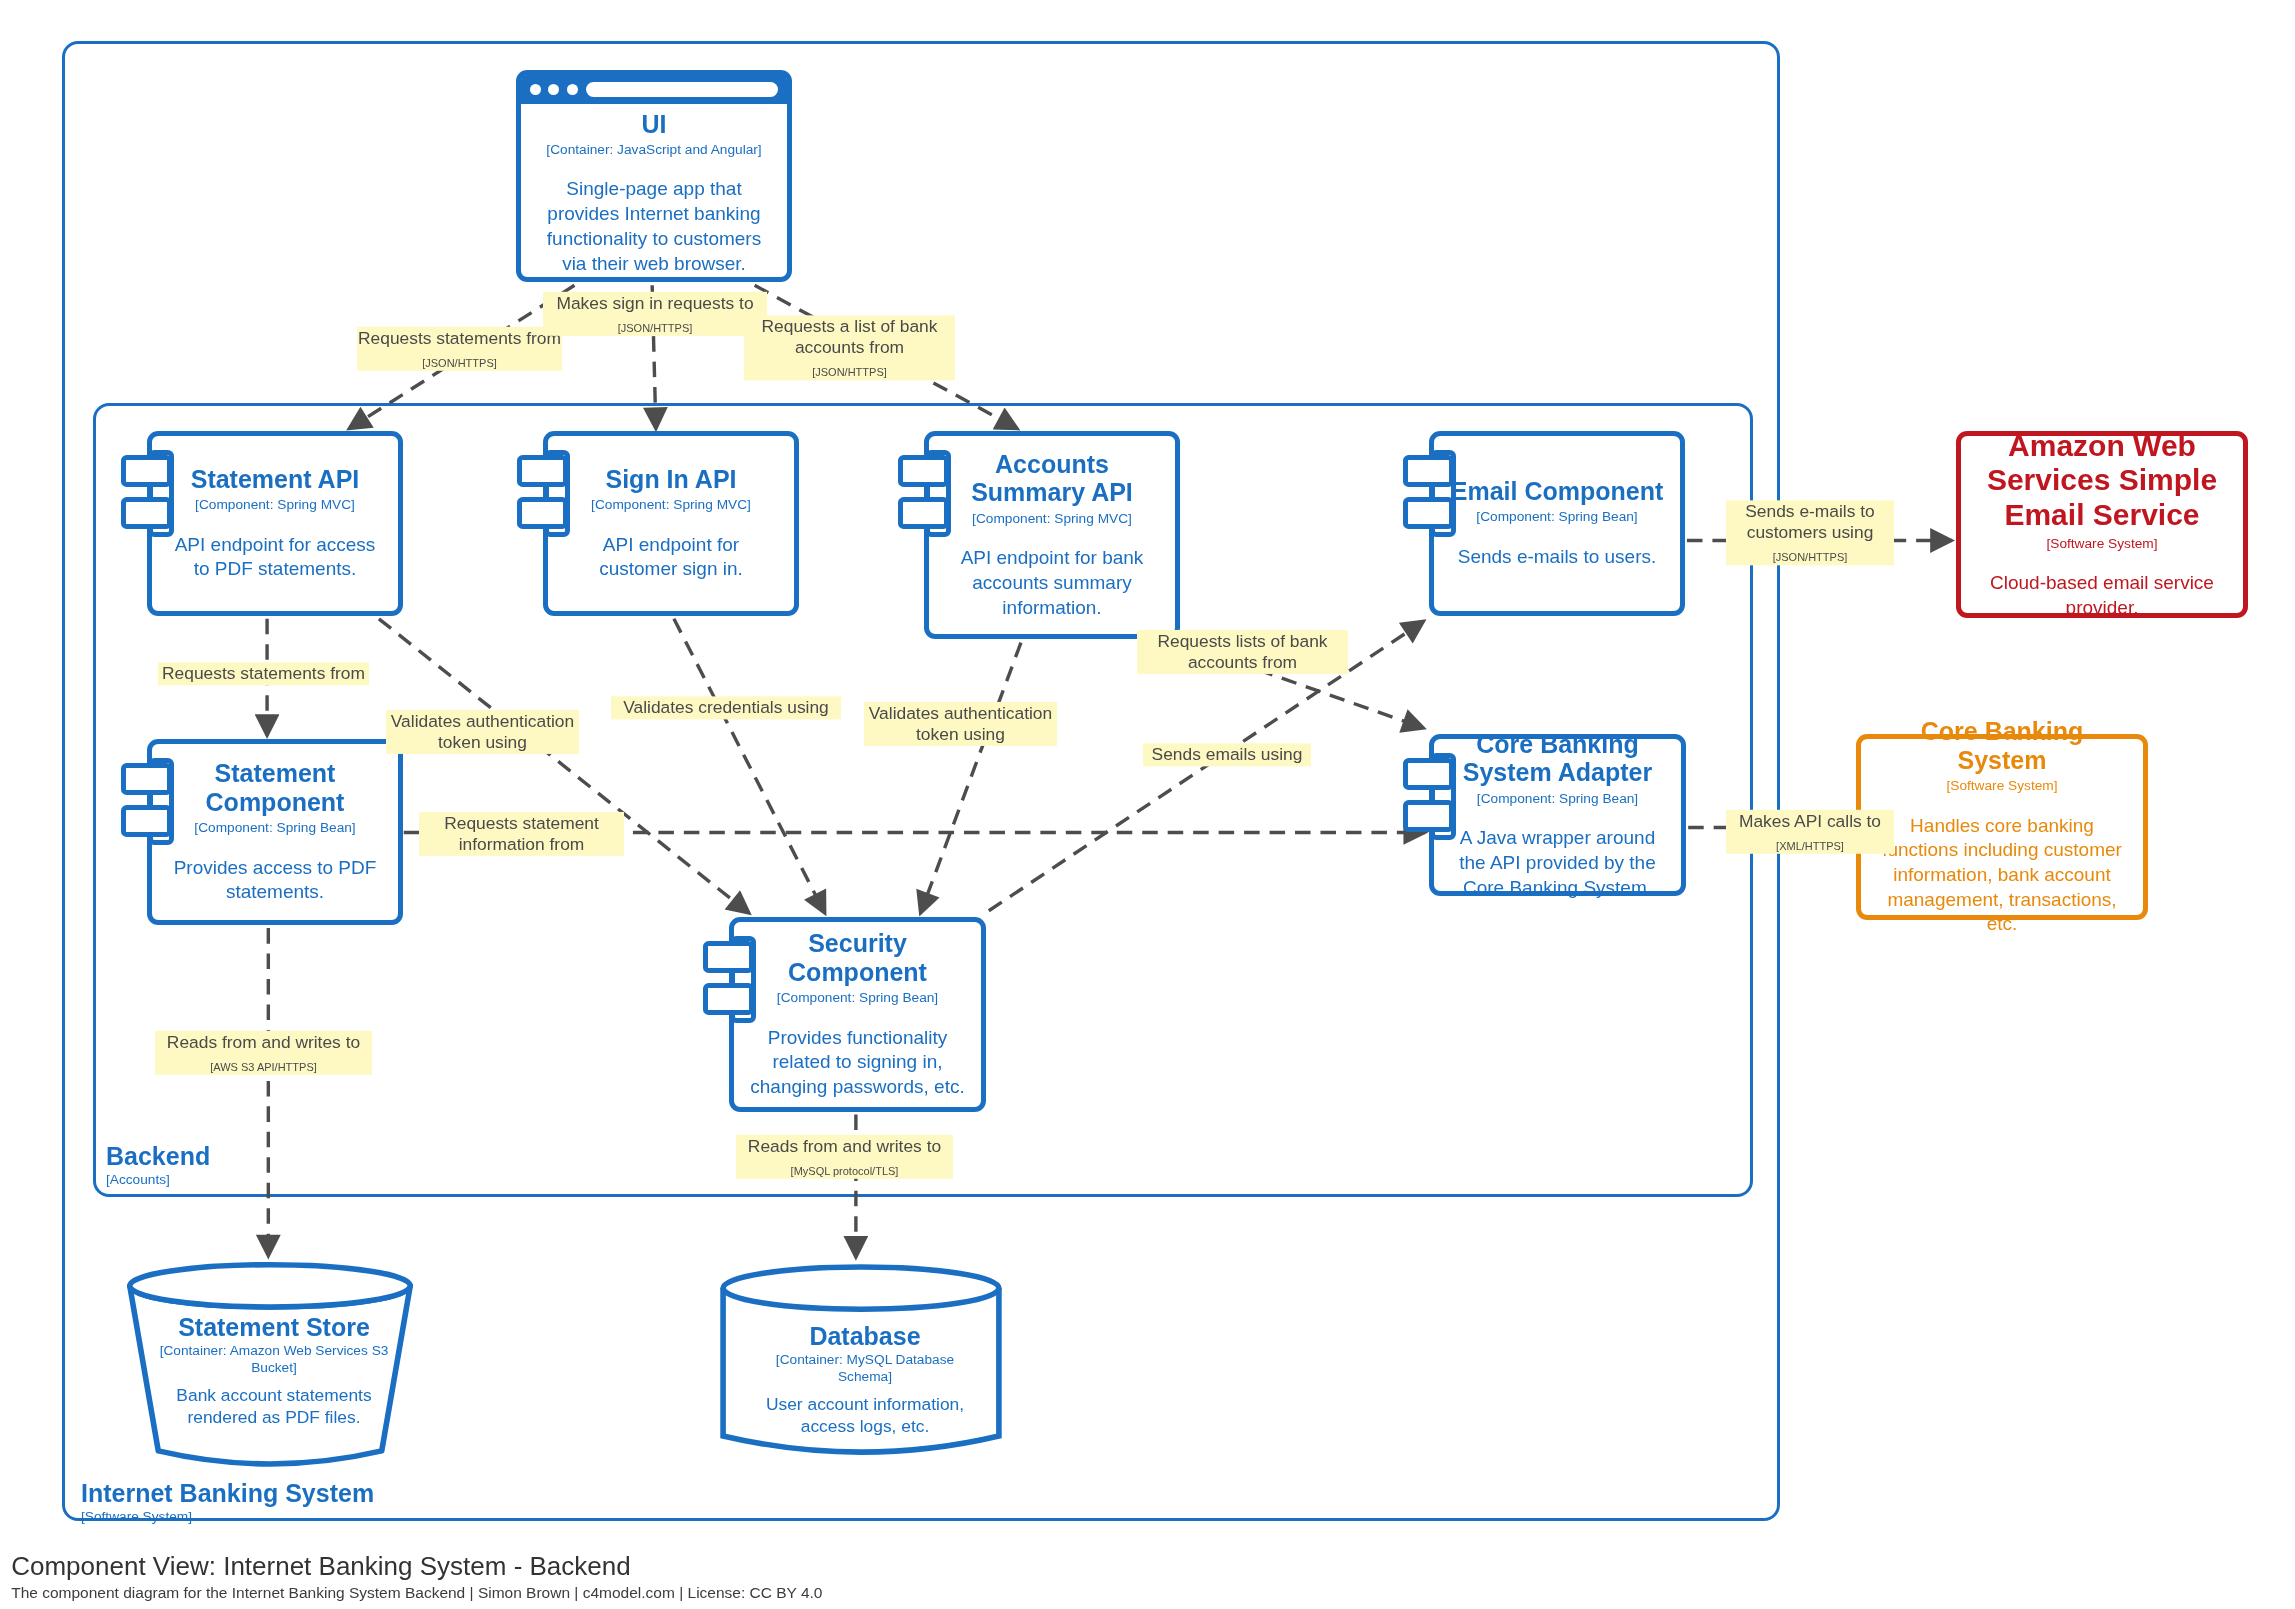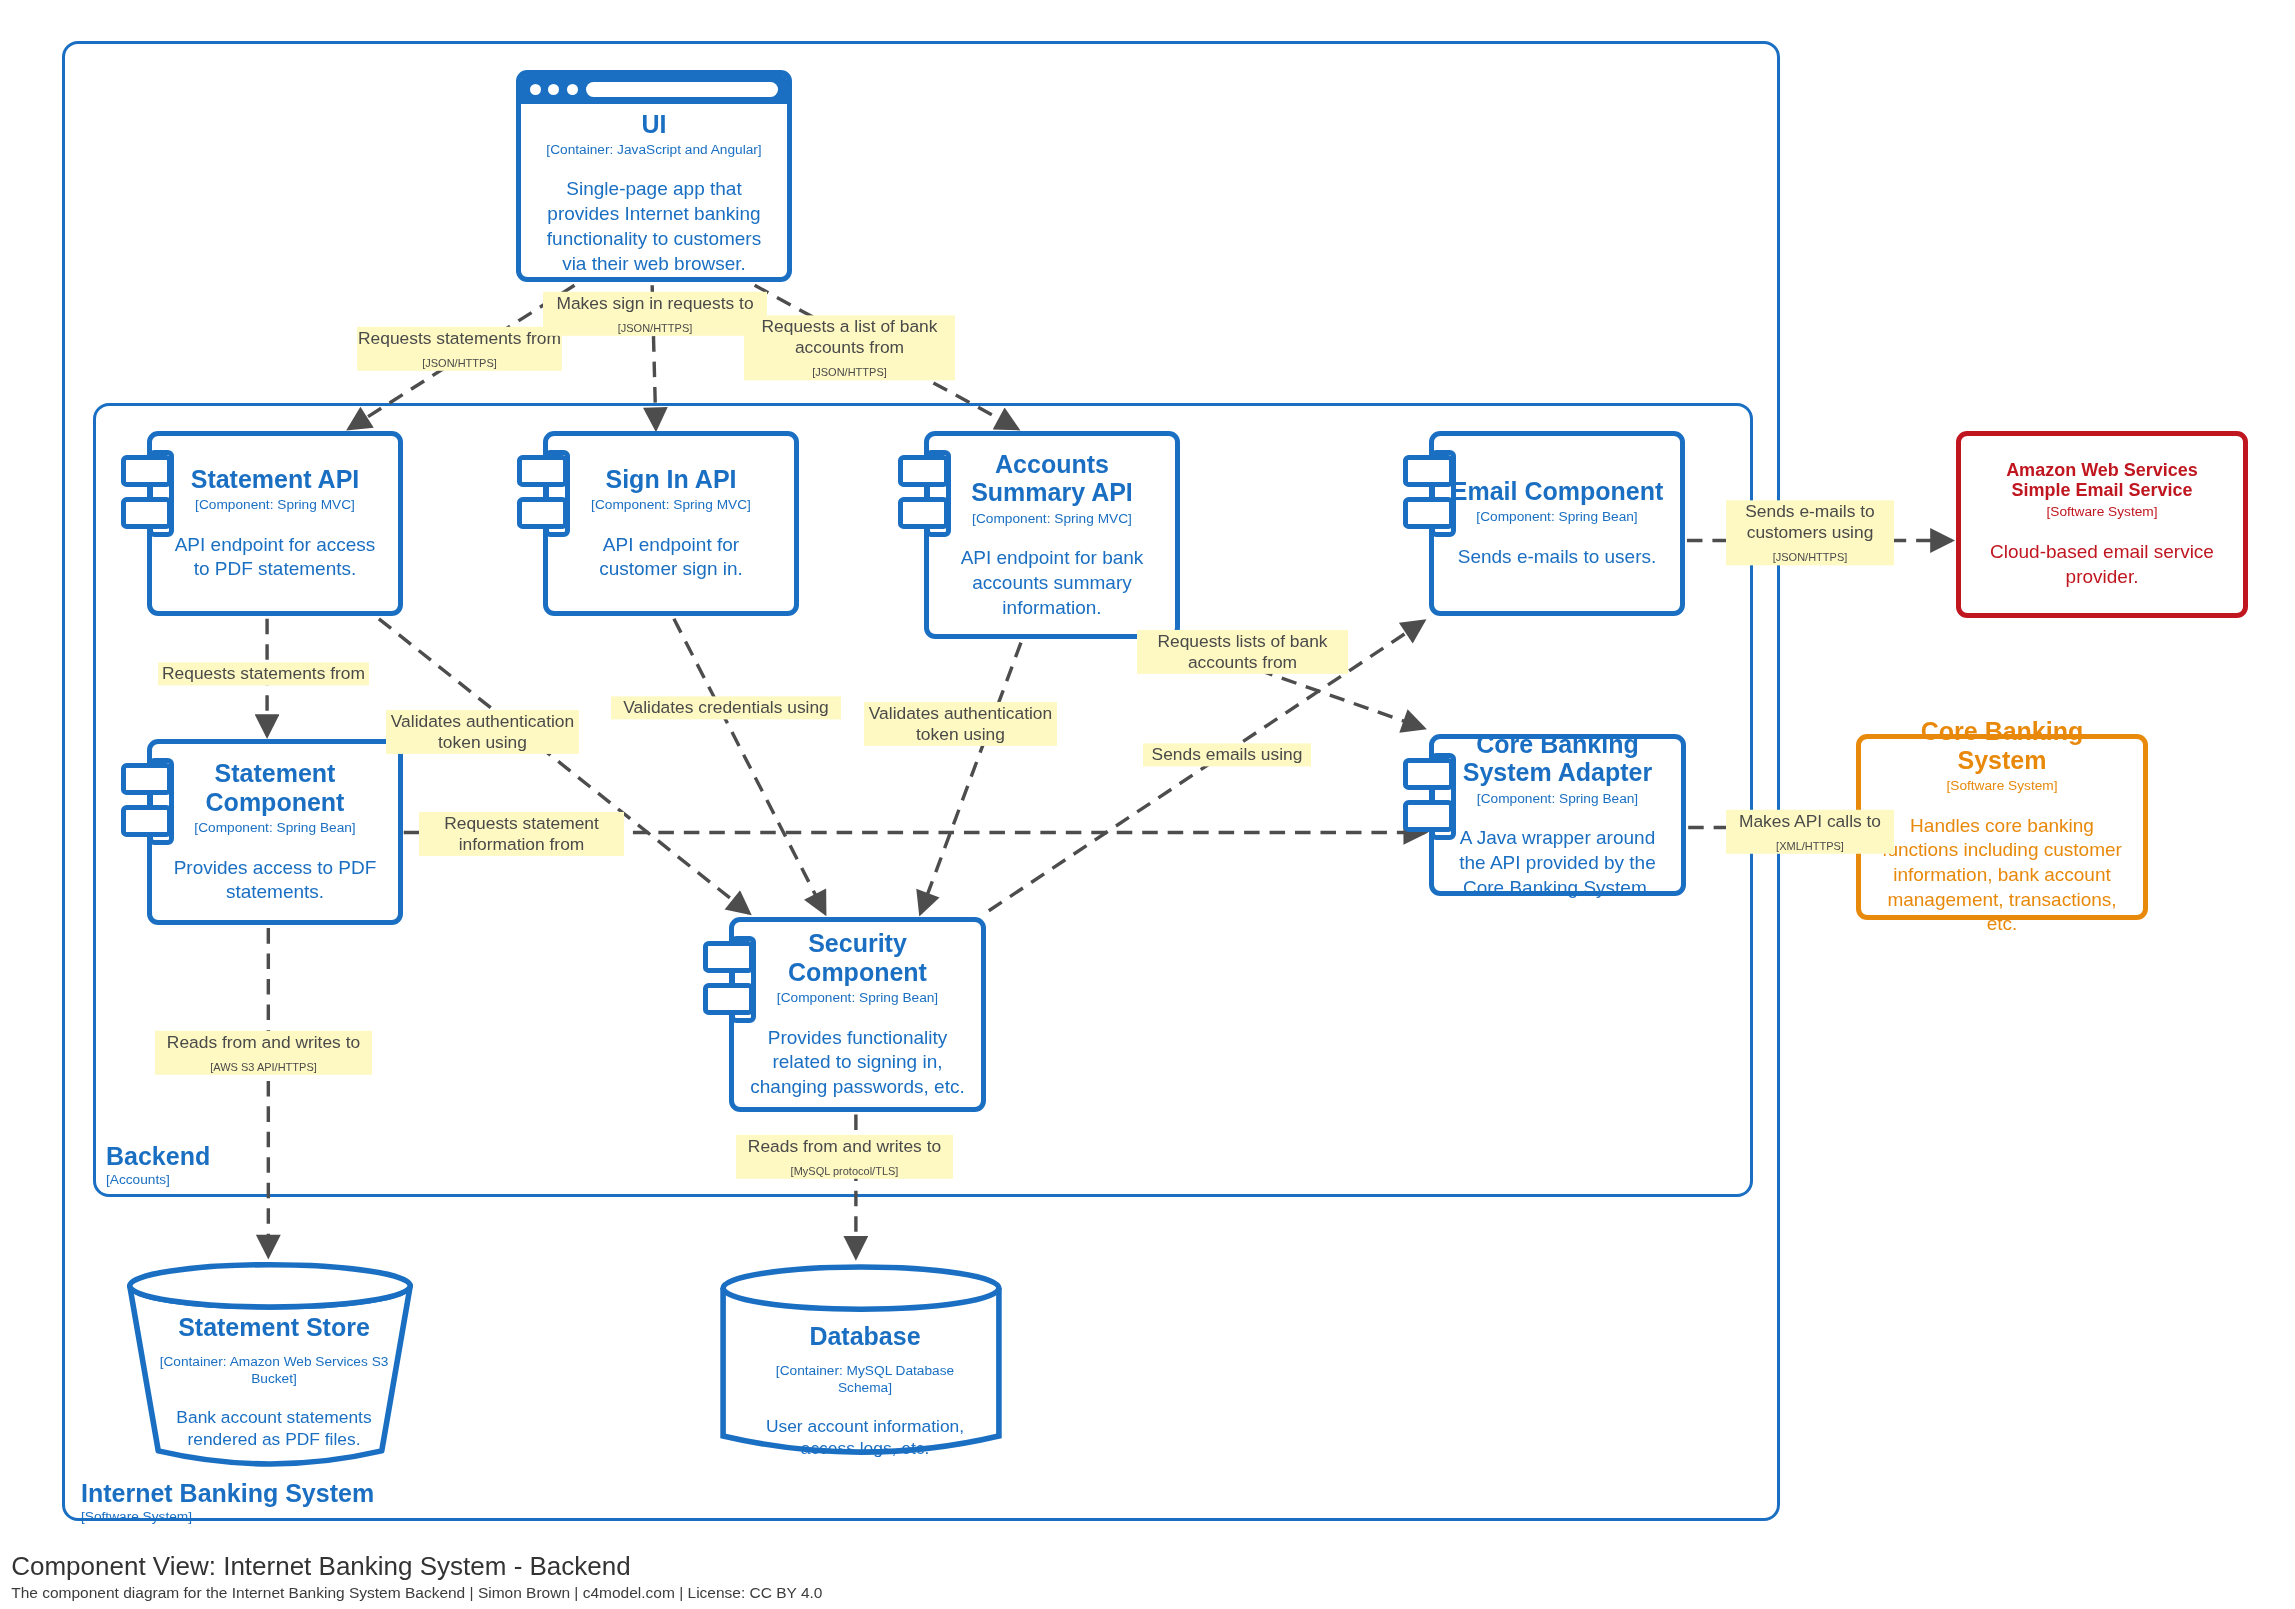--- a/index.html
+++ b/index.html
@@ -23,21 +23,21 @@
   .rel-line{stroke:var(--gray);stroke-width:5.5;stroke-dasharray:25 16;fill:none}
 
   
   .node{position:absolute;background:#fff;border:5.6px solid var(--blue);border-radius:11.2px;
         display:flex;flex-direction:column;justify-content:center;align-items:center;
         text-align:center;color:var(--blue);padding:6.2px 16px;gap:2.5px}
   .node .title{font-size:25px;font-weight:bold;line-height:1.15}
   .node .type{font-size:13.7px;line-height:1.25}
   .node .desc{font-size:19px;line-height:1.3;margin-top:17px}
   .node.ext-red{border-color:var(--red);color:var(--red)}
-  .node.ext-red .title{font-size:18px}
+  .node.ext-red .title{font-size:30px}
   .node.ext-orange{border-color:var(--orange);color:var(--orange)}
 
   
   .comp-icon{position:absolute;left:-3.7px;top:13.7px;width:26px;height:87px}
   .comp-icon .bar{position:absolute;left:0;top:0;width:26px;height:87px;background:#fff;
                   border:5.6px solid var(--blue);border-radius:6.2px}
   .comp-icon .tab{position:absolute;left:-27px;width:51px;height:32px;background:#fff;
                   border:5.6px solid var(--blue);border-radius:5.6px}
   .comp-icon .tab1{top:5px}
   .comp-icon .tab2{top:47px}
@@ -45,21 +45,21 @@
   
   .browser{padding:40px 11.2px 6.2px 11.2px}
   .ui-chrome{position:absolute;top:0;left:0;right:0;height:29px;background:var(--blue);
              border-radius:5px 5px 0 0}
   .ui-dot{position:absolute;top:8.7px;width:11.2px;height:11.2px;border-radius:50%;background:#fff}
   .ui-pill{position:absolute;top:6.8px;left:65px;right:8.7px;height:15px;border-radius:7.5px;background:#fff}
 
   
   .cyl{position:absolute;color:var(--blue);text-align:center}
   .cyl svg{position:absolute;left:0;top:0}
-  .cyl-text{position:absolute;left:8px;right:0;display:flex;flex-direction:column;align-items:center;gap:11px;padding:0 21px}
+  .cyl-text{position:absolute;left:8px;right:0;display:flex;flex-direction:column;align-items:center;gap:0;padding:0 21px}
   .cyl-text .title{font-size:25px;font-weight:bold;line-height:1.15}
   .cyl-text .type{font-size:13.7px;line-height:1.25}
   .cyl-text .desc{font-size:17.4px;line-height:1.3;margin-top:7.5px}
 
   
   .rlabel{position:absolute;transform:translateY(-50%);background:#fef9c3;color:#4A4A4A;
           display:flex;flex-direction:column;align-items:center;text-align:center;
           line-height:1.2;padding:1.2px 0}
   .rlabel .rl{font-size:17.4px}
   .rlabel .rt{font-size:11px;margin-top:8px}

